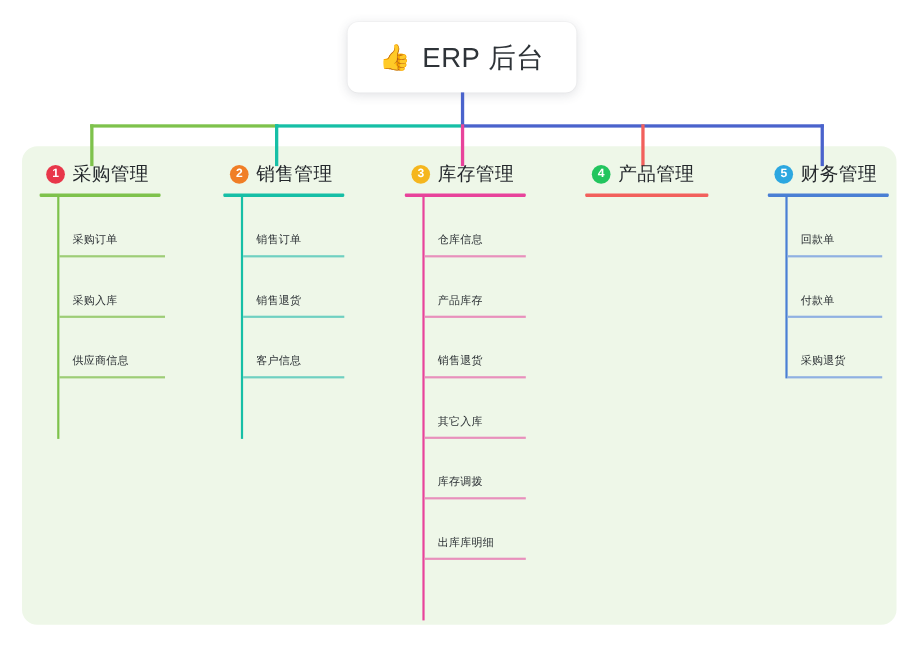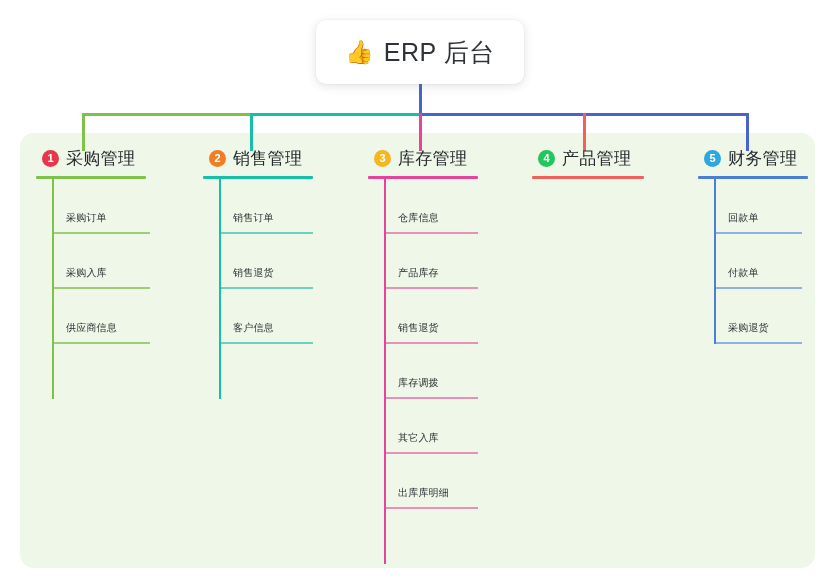--- a/index.html
+++ b/index.html
@@ -230,25 +230,25 @@
         </div>
         <div class="leaf">
           <span class="leaf-label">产品库存</span>
           <div class="leaf-line" style="width: 92px; background: rgb(232, 144, 188);"></div>
         </div>
         <div class="leaf">
           <span class="leaf-label">销售退货</span>
           <div class="leaf-line" style="width: 92px; background: rgb(232, 144, 188);"></div>
         </div>
         <div class="leaf">
+          <span class="leaf-label">其它入库</span>
+          <div class="leaf-line" style="width: 92px; background: rgb(232, 144, 188);"></div>
+        </div>
+        <div class="leaf">
           <span class="leaf-label">库存调拨</span>
-          <div class="leaf-line" style="width: 92px; background: rgb(232, 144, 188);"></div>
-        </div>
-        <div class="leaf">
-          <span class="leaf-label">其它入库</span>
           <div class="leaf-line" style="width: 92px; background: rgb(232, 144, 188);"></div>
         </div>
         <div class="leaf">
           <span class="leaf-label">出库库明细</span>
           <div class="leaf-line" style="width: 92px; background: rgb(232, 144, 188);"></div>
         </div>
       </div>
     </div>
     <div class="column" style="left: 532px;">
       <div class="col-head">

